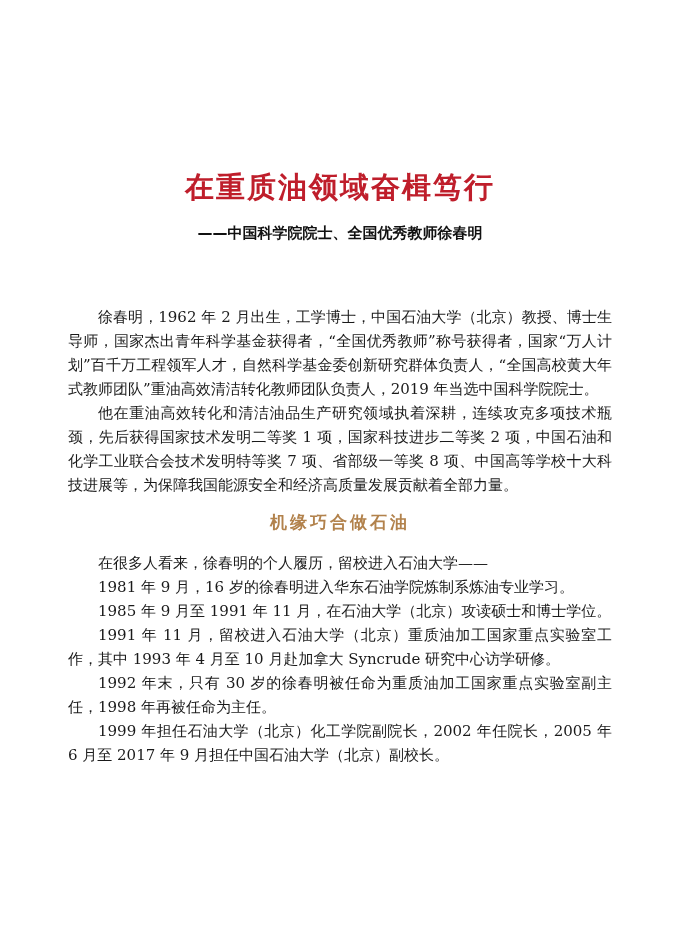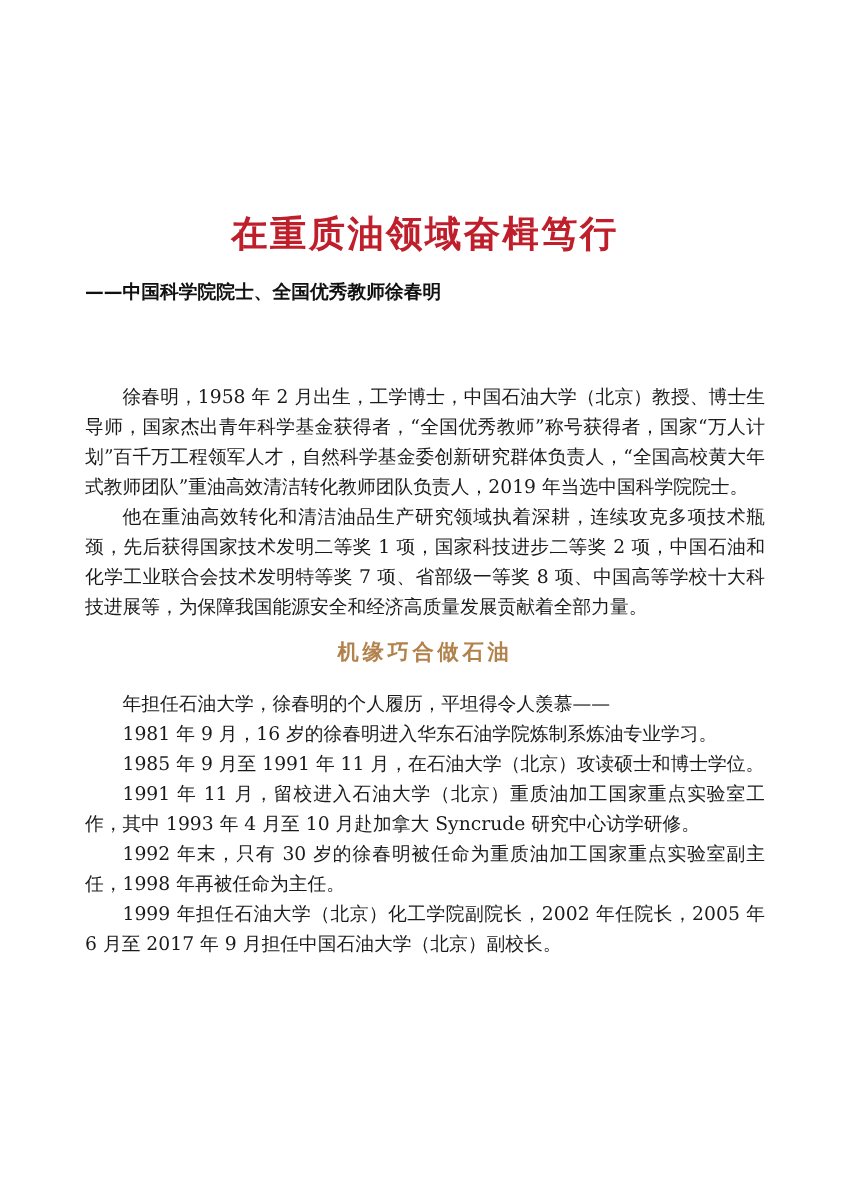--- a/index.html
+++ b/index.html
@@ -24,21 +24,21 @@
     text-align: center;
     font-size: 29px;
     font-weight: bold;
     color: #bf1e2b;
     letter-spacing: 2px;
     font-family: "DejaVu Serif", "Liberation Serif", serif;
   }
 
   .doc-subtitle {
     margin-top: 16px;
-    text-align: left;
+    text-align: center;
     font-size: 15px;
     font-weight: bold;
     color: #111111;
     font-family: "DejaVu Sans", "Liberation Sans", sans-serif;
   }
 
   .article {
     margin-top: 62px;
     font-size: 15px;
     line-height: 24px;
@@ -66,27 +66,27 @@
 
 <div class="page">
   <div class="content">
 
     <h1 class="doc-title">在重质油领域奋楫笃行</h1>
 
     <div class="doc-subtitle">——中国科学院院士、全国优秀教师徐春明</div>
 
     <div class="article">
 
-      <p>徐春明，1958 年 2 月出生，工学博士，中国石油大学（北京）教授、博士生导师，国家杰出青年科学基金获得者，“全国优秀教师”称号获得者，国家“万人计划”百千万工程领军人才，自然科学基金委创新研究群体负责人，“全国高校黄大年式教师团队”重油高效清洁转化教师团队负责人，2019 年当选中国科学院院士。</p>
+      <p>徐春明，1962 年 2 月出生，工学博士，中国石油大学（北京）教授、博士生导师，国家杰出青年科学基金获得者，“全国优秀教师”称号获得者，国家“万人计划”百千万工程领军人才，自然科学基金委创新研究群体负责人，“全国高校黄大年式教师团队”重油高效清洁转化教师团队负责人，2019 年当选中国科学院院士。</p>
 
       <p>他在重油高效转化和清洁油品生产研究领域执着深耕，连续攻克多项技术瓶颈，先后获得国家技术发明二等奖 1 项，国家科技进步二等奖 2 项，中国石油和化学工业联合会技术发明特等奖 7 项、省部级一等奖 8 项、中国高等学校十大科技进展等，为保障我国能源安全和经济高质量发展贡献着全部力量。</p>
 
       <h2 class="section-heading">机缘巧合做石油</h2>
 
-      <p>年担任石油大学，徐春明的个人履历，平坦得令人羡慕——</p>
+      <p>在很多人看来，徐春明的个人履历，留校进入石油大学——</p>
 
       <p>1981 年 9 月，16 岁的徐春明进入华东石油学院炼制系炼油专业学习。</p>
 
       <p>1985 年 9 月至 1991 年 11 月，在石油大学（北京）攻读硕士和博士学位。</p>
 
       <p>1991 年 11 月，留校进入石油大学（北京）重质油加工国家重点实验室工作，其中 1993 年 4 月至 10 月赴加拿大 Syncrude 研究中心访学研修。</p>
 
       <p>1992 年末，只有 30 岁的徐春明被任命为重质油加工国家重点实验室副主任，1998 年再被任命为主任。</p>
 
       <p>1999 年担任石油大学（北京）化工学院副院长，2002 年任院长，2005 年 6 月至 2017 年 9 月担任中国石油大学（北京）副校长。</p>

